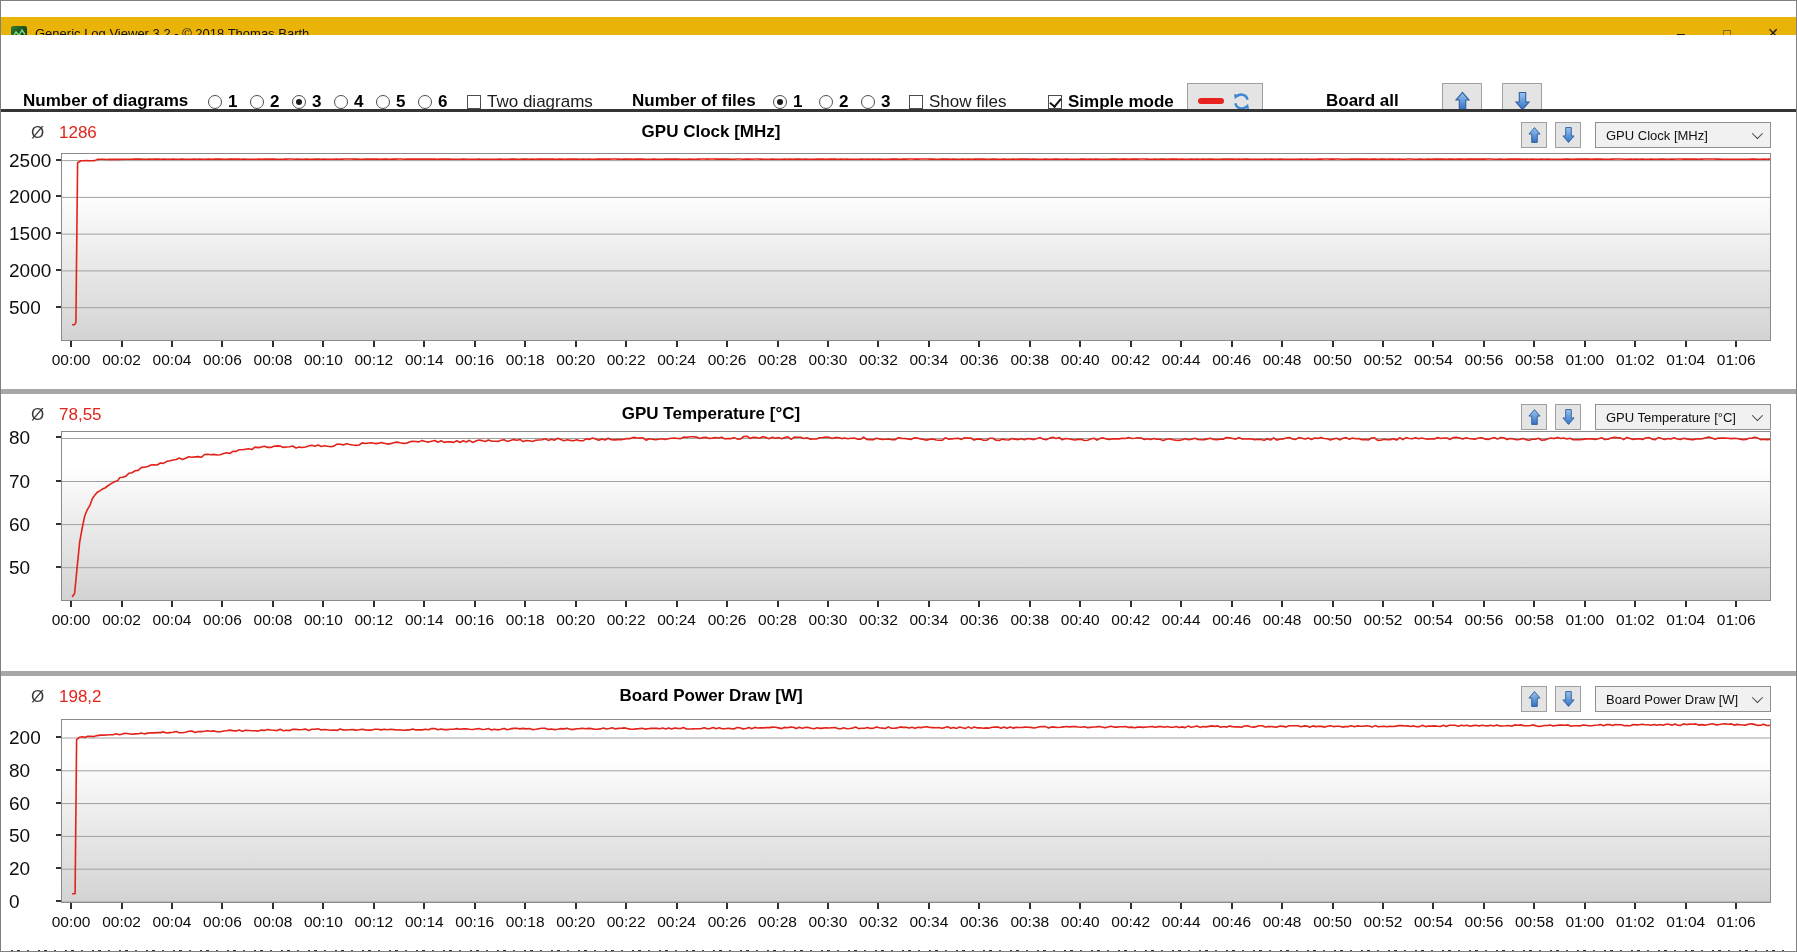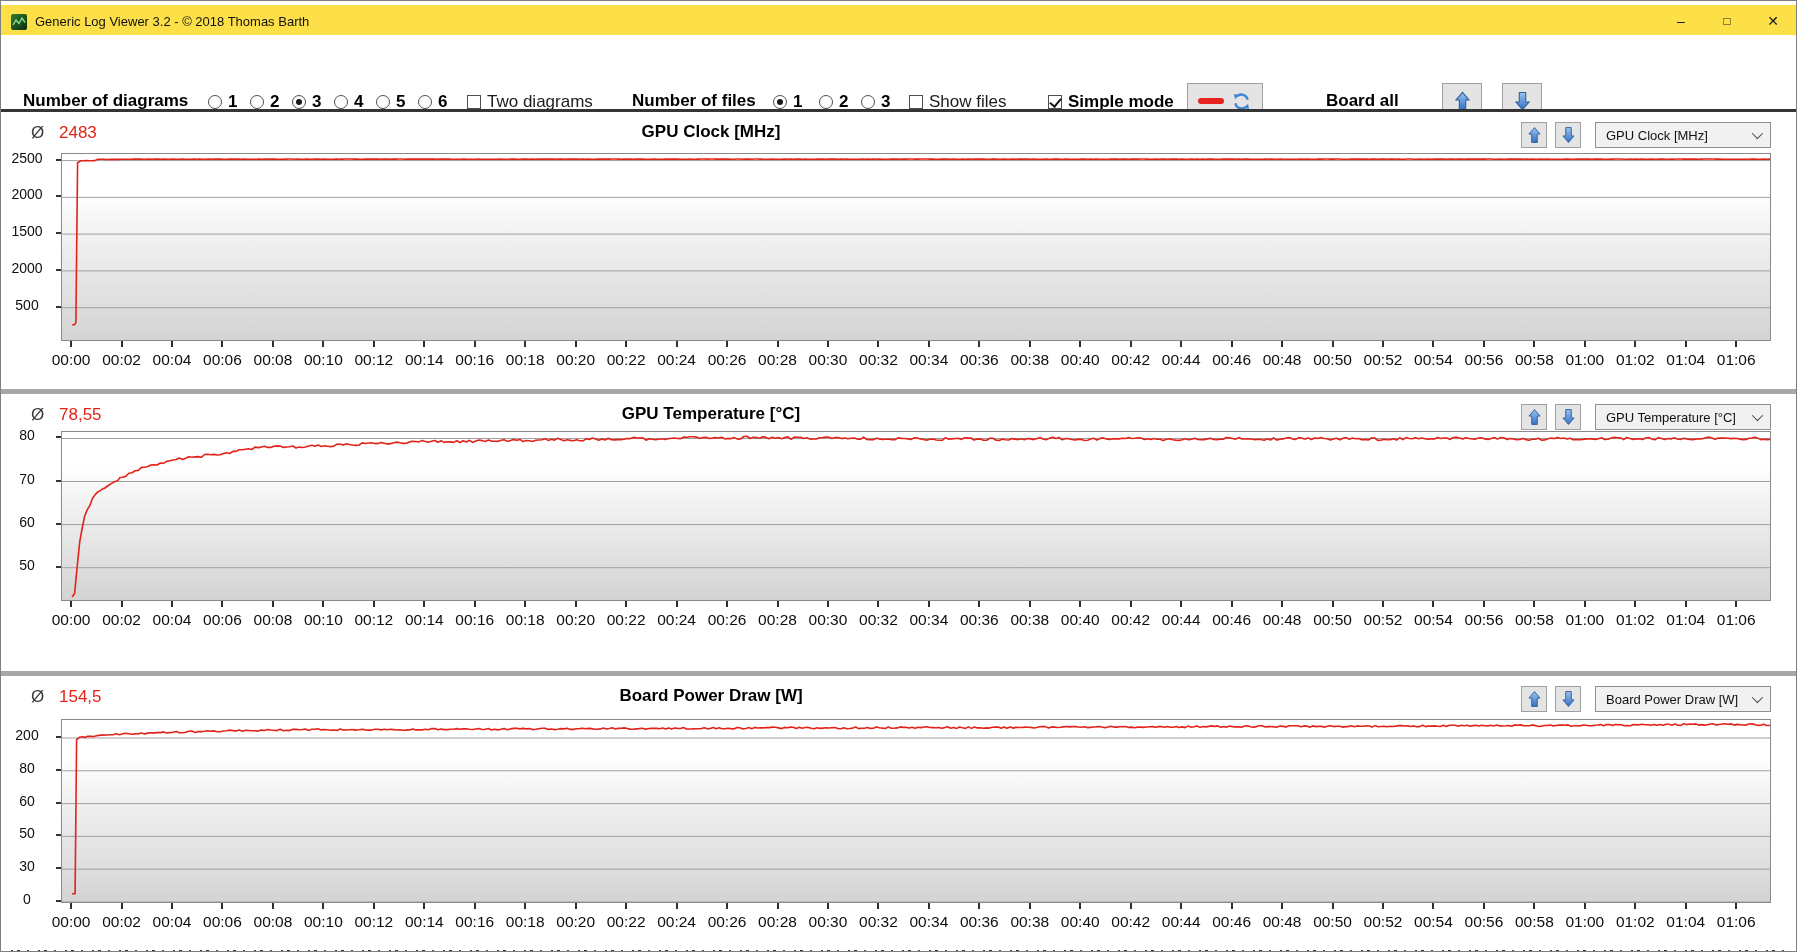--- a/index.html
+++ b/index.html
@@ -3,21 +3,21 @@
 <meta charset="utf-8">
 <style>
   * { margin:0; padding:0; box-sizing:border-box; }
   html,body { background:#c8c8c8; }
   body { font-family:"Liberation Sans","DejaVu Sans",sans-serif; }
   #win {
     position:relative; width:1797px; height:952px; background:#ffffff;
     border:1px solid #7f7f7f; overflow:hidden;
   }
   
-  #titlebar { position:absolute; top:4px; left:0; right:0; height:34px; background:#fde047; }
+  #titlebar { position:absolute; top:16px; left:0; right:0; height:34px; background:#eab308; }
   #app-icon { position:absolute; left:10px; top:9px; width:16px; height:16px; }
   #title-text { position:absolute; left:34px; top:9px; font-size:13px; color:#111; }
   .winbtn { position:absolute; top:0; width:46px; height:33px; text-align:center; line-height:33px; font-size:14px; color:#1a1a1a; }
   #btn-min  { right:92px; }
   #btn-max  { right:46px; font-size:12px; }
   #btn-close{ right:0; }
   
   #toolbar { position:absolute; top:34px; left:0; right:0; height:74px; background:#fff; }
   .tb-label { position:absolute; top:56px; font-size:17px; font-weight:700; color:#000; white-space:nowrap; }
   .opt { position:absolute; top:57px; display:flex; align-items:center; gap:6px; white-space:nowrap; }
@@ -56,21 +56,21 @@
     border:1px solid #8f8f8f; display:flex; align-items:center; padding:0 10px; }
   .selector .selval { font-size:13px; color:#111; flex:1; white-space:nowrap; overflow:hidden; }
   .chev { width:8px; height:8px; border-right:1.6px solid #444; border-bottom:1.6px solid #444;
     transform:rotate(45deg) translateY(-2px); }
   .plot { position:absolute; left:60px; width:1710px; border:1px solid #8a8a8a;
     background:linear-gradient(180deg,#ffffff 0%,#ffffff 20%,#efefef 48%,#dddddd 82%,#d3d3d3 100%); }
   #c1 .plot { top:41px; height:188px; }
   #c2 .plot { top:37px; height:170px; }
   #c3 .plot { top:43px; height:184px; }
   .plot-svg { position:absolute; left:0; top:0; width:100%; height:100%; }
-  .ylab { position:absolute; left:0; width:52px; text-align:center; font-size:14px; color:#0e0e0e; }
+  .ylab { position:absolute; left:8px; width:52px; text-align:left; font-size:19px; color:#0e0e0e; }
   .ytick { position:absolute; left:55px; width:5px; height:2px; background:#333; }
   .xtick { position:absolute; width:2px; height:6px; background:#2f2f2f; transform:translateX(-50%); }
   .xlabels { position:absolute; left:0; right:0; height:20px; }
   #c1 .xlabels { top:239px; }
   #c2 .xlabels { top:217px; }
   #c3 .xlabels { top:237px; }
   .xlab { position:absolute; transform:translateX(-50%); font-size:15.5px; color:#0e0e0e; white-space:nowrap; }
   
   #cutoff { position:absolute; left:0; right:0; top:945px; height:7px; background:#fff; overflow:hidden; }
   #cutoff .marks { position:absolute; left:10px; right:10px; bottom:0; height:3px;
@@ -192,21 +192,21 @@
           <use href="#arr-down"></use>
         </svg>
     </div>
   </div>
 
   <div class="sep-dark"></div>
 
   <div class="chart-section" id="c1">
     <div class="chart-header">
       <span class="avg-sym">Ø</span>
-      <span class="avg-val">2483</span>
+      <span class="avg-val">1286</span>
       <span class="chart-title">GPU Clock [MHz]</span>
       <div class="hbtn up">
           <svg width="13" height="18">
             <use href="#arr-up"></use>
           </svg>
         </div>
       <div class="hbtn down">
           <svg width="13" height="18">
             <use href="#arr-down"></use>
           </svg>
@@ -417,21 +417,21 @@
       <div class="xtick" style="left: 1634.29px; top: 207px;"></div>
       <div class="xtick" style="left: 1684.74px; top: 207px;"></div>
       <div class="xtick" style="left: 1735.2px; top: 207px;"></div>
     </div>
 
   <div class="sep-gray" id="sep-g2"></div>
 
   <div class="chart-section" id="c3">
     <div class="chart-header">
       <span class="avg-sym">Ø</span>
-      <span class="avg-val">154,5</span>
+      <span class="avg-val">198,2</span>
       <span class="chart-title">Board Power Draw [W]</span>
       <div class="hbtn up">
           <svg width="13" height="18">
             <use href="#arr-up"></use>
           </svg>
         </div>
       <div class="hbtn down">
           <svg width="13" height="18">
             <use href="#arr-down"></use>
           </svg>
@@ -489,21 +489,21 @@
         <span class="xlab" style="left: 1735.2px;">01:06</span>
       </div>
   <div class="ylab" style="top: 51.036px;">200</div>
       <div class="ytick" style="top: 60.036px;"></div>
       <div class="ylab" style="top: 83.8288px;">80</div>
       <div class="ytick" style="top: 92.8288px;"></div>
       <div class="ylab" style="top: 116.622px;">60</div>
       <div class="ytick" style="top: 125.622px;"></div>
       <div class="ylab" style="top: 149.414px;">50</div>
       <div class="ytick" style="top: 158.414px;"></div>
-      <div class="ylab" style="top: 182.207px;">30</div>
+      <div class="ylab" style="top: 182.207px;">20</div>
       <div class="ytick" style="top: 191.207px;"></div>
       <div class="ylab" style="top: 215px;">0</div>
       <div class="ytick" style="top: 224px;"></div>
       <div class="xtick" style="left: 70.0916px; top: 227px;"></div>
       <div class="xtick" style="left: 120.549px; top: 227px;"></div>
       <div class="xtick" style="left: 171.007px; top: 227px;"></div>
       <div class="xtick" style="left: 221.465px; top: 227px;"></div>
       <div class="xtick" style="left: 271.923px; top: 227px;"></div>
       <div class="xtick" style="left: 322.381px; top: 227px;"></div>
       <div class="xtick" style="left: 372.839px; top: 227px;"></div>

